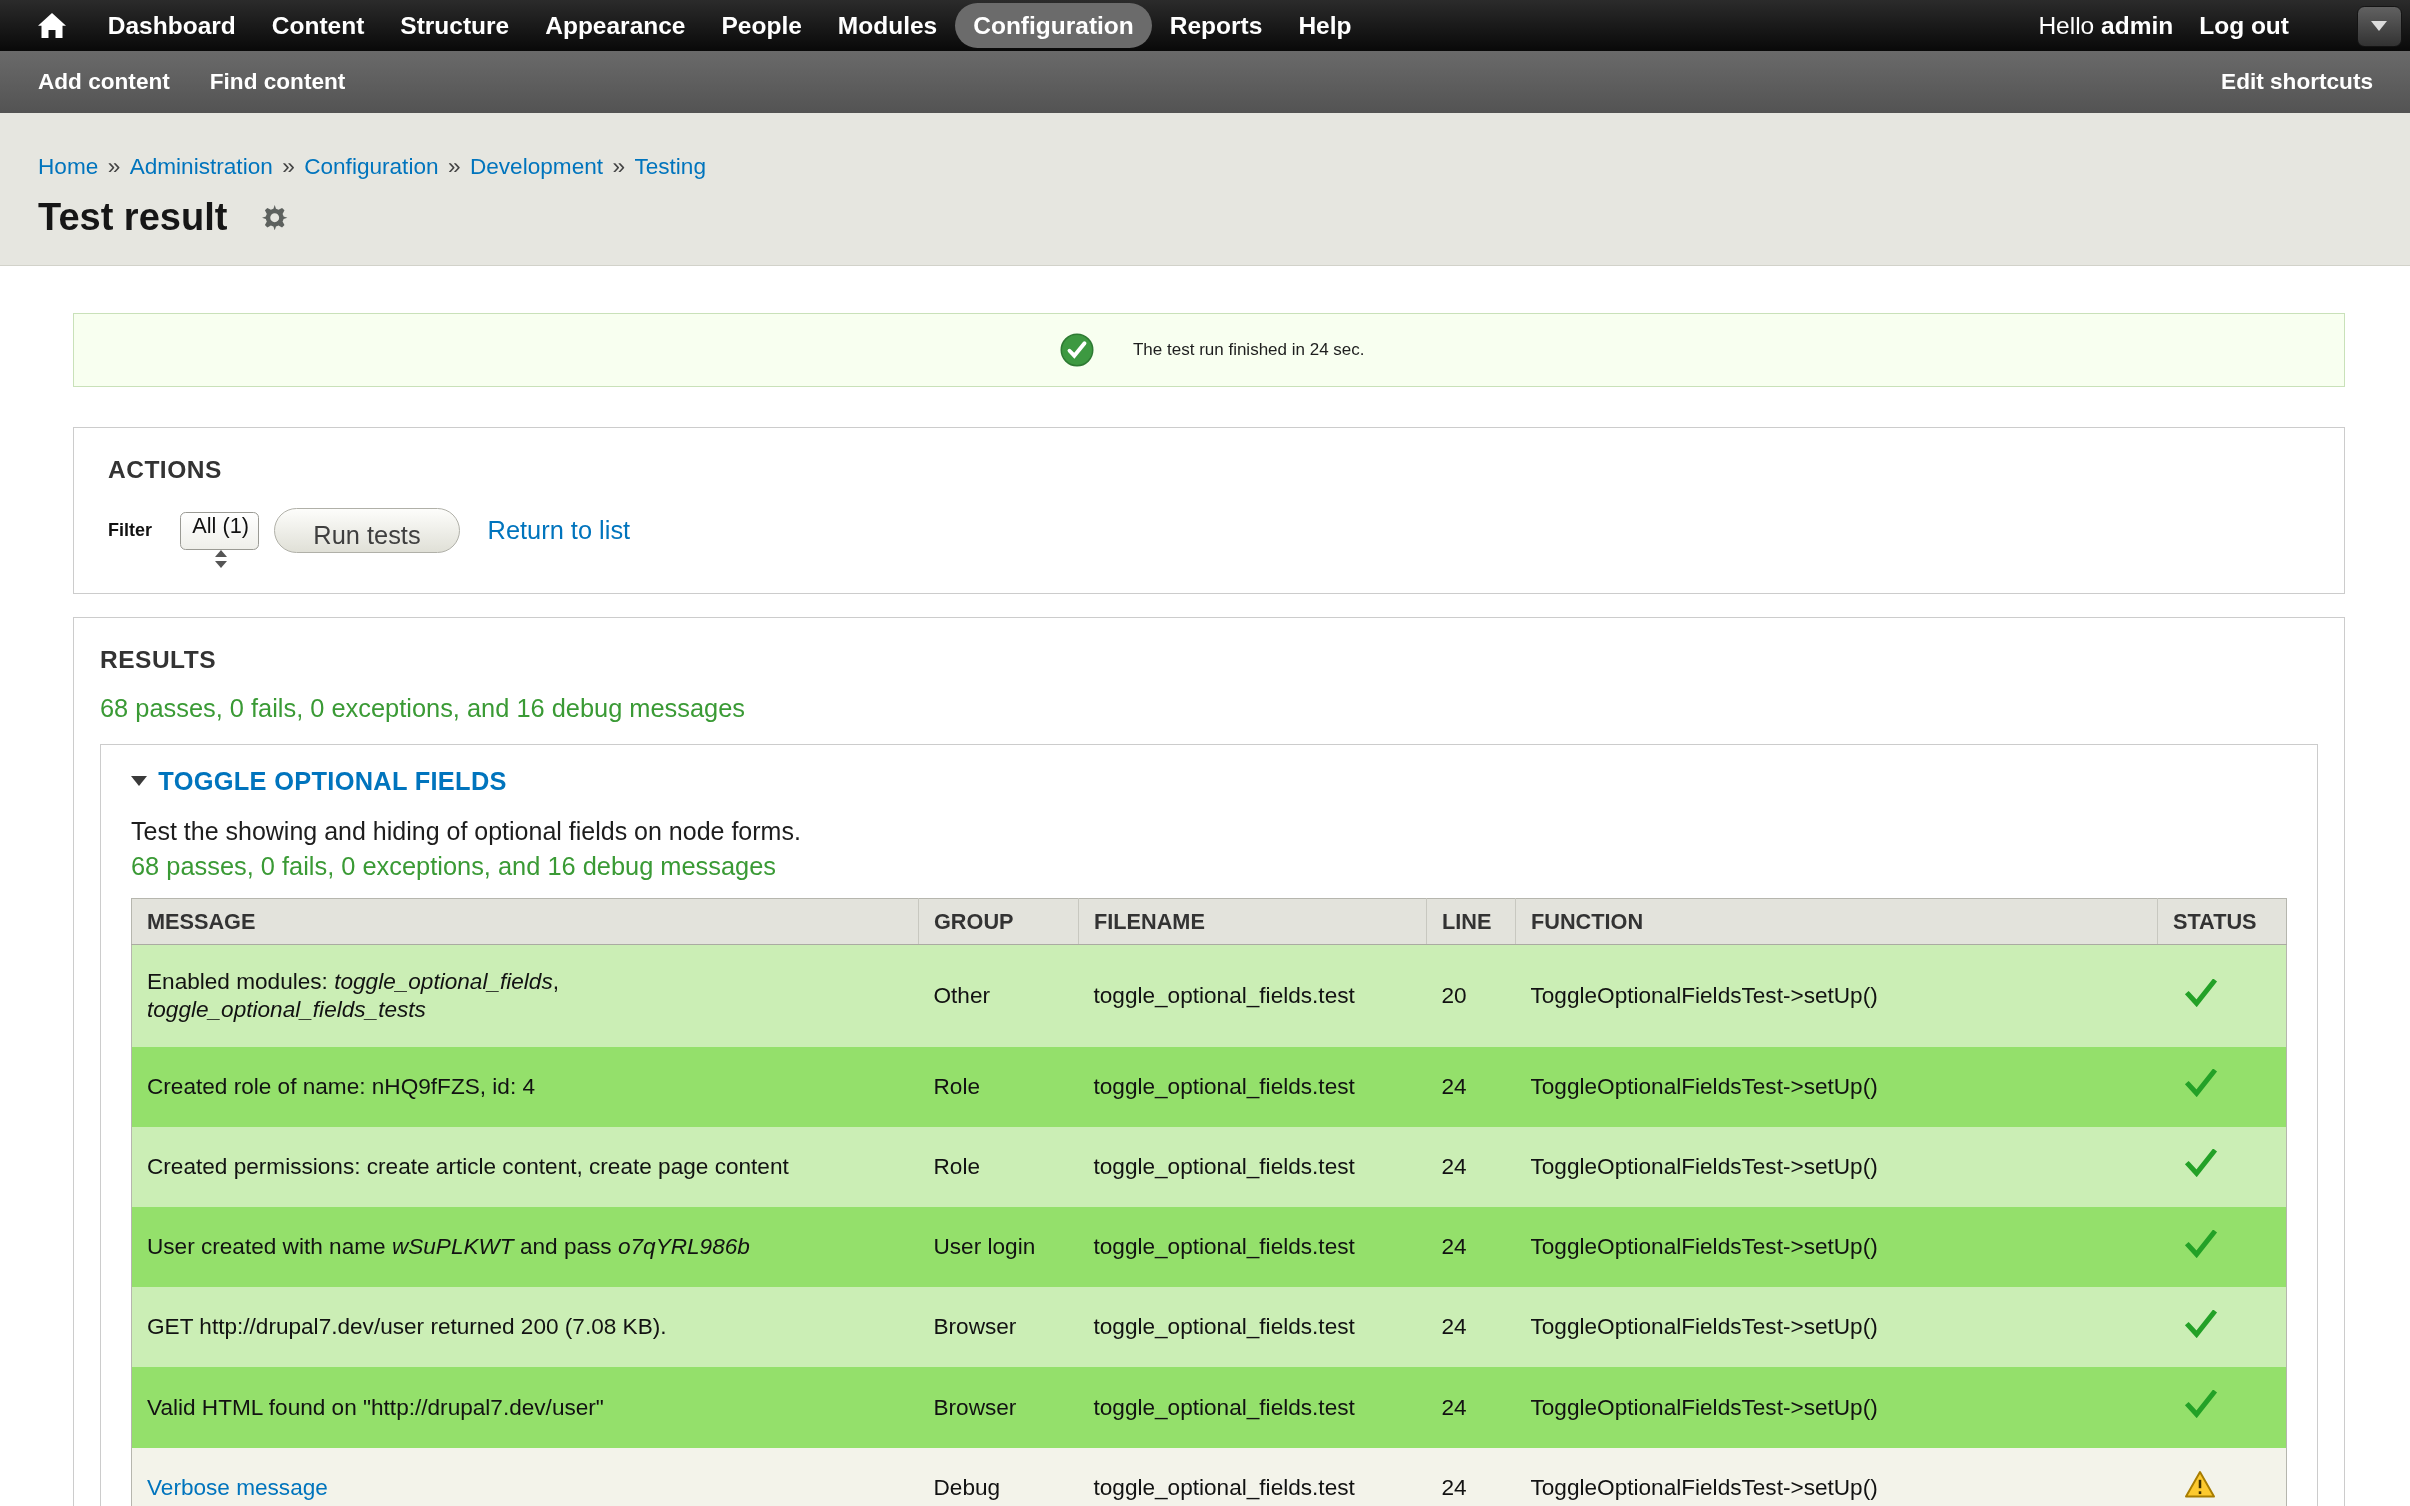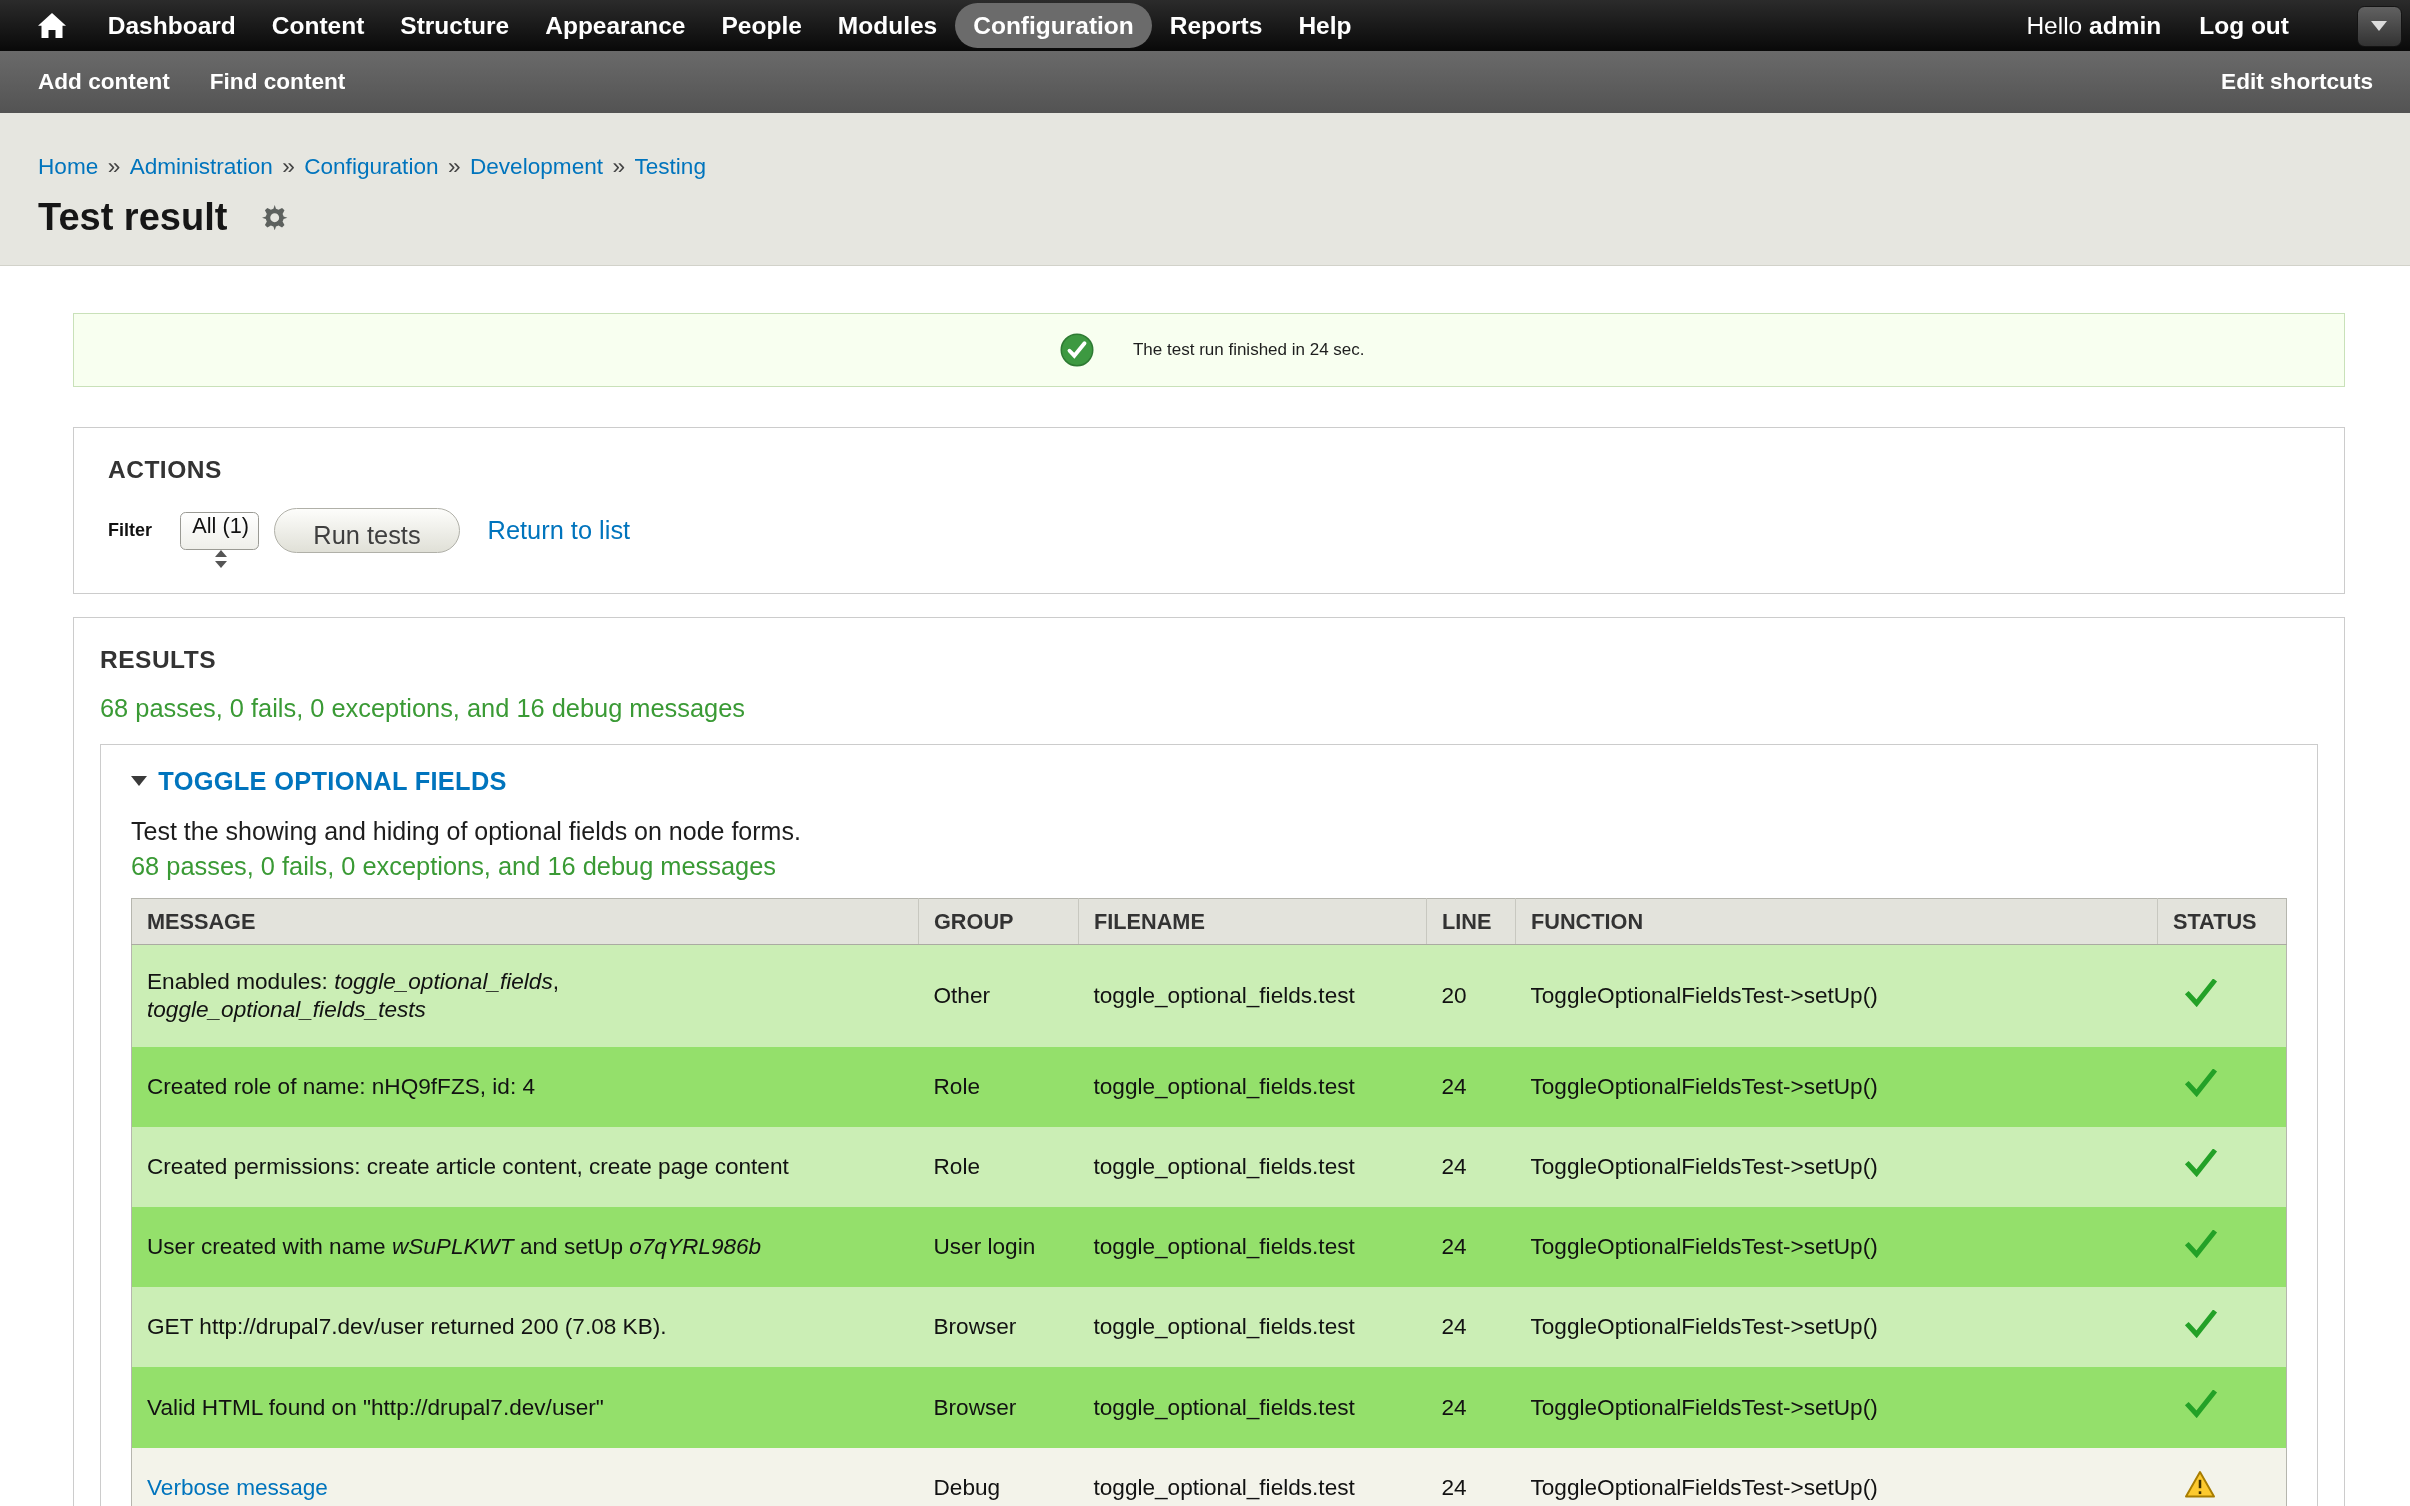--- a/index.html
+++ b/index.html
@@ -17,21 +17,21 @@
     padding: 0 122px 0 24.5px;
   }
   .home-btn { display: flex; align-items: center; padding: 0 13px; cursor: pointer; }
   #toolbar nav { display: flex; align-items: center; margin-left: 11.3px; }
   #toolbar nav a {
     color: #fff; font-size: 24.5px; font-weight: bold; text-decoration: none;
     padding: 8.5px 18px; border-radius: 28px; white-space: nowrap;
   }
   #toolbar nav a.active { background: var(--active-bg); }
   #toolbar .spacer { flex: 1; }
-  .toolbar-right { display: flex; align-items: center; gap: 38px; }
+  .toolbar-right { display: flex; align-items: center; gap: 26px; }
   .toolbar-right .hello { color: #fff; font-size: 24.5px; }
   .toolbar-right .hello b { font-weight: bold; }
   .toolbar-right a { color: #fff; font-size: 24.5px; font-weight: bold; text-decoration: none; }
   #toolbar-toggle {
     position: absolute; top: 5.6px; right: 9.4px; width: 45px; height: 41px;
     background: linear-gradient(#616161, #323232);
     border: 0.9px solid #141414; border-radius: 7.5px;
     display: flex; align-items: center; justify-content: center; cursor: pointer;
   }
   #toolbar-toggle .caret {
@@ -252,21 +252,21 @@
               <td class="message-cell"><span>Created permissions: create article content, create page content</span></td>
               <td>Role</td>
               <td>toggle_optional_fields.test</td>
               <td>24</td>
               <td>ToggleOptionalFieldsTest-&gt;setUp()</td>
               <td class="status-cell"><svg width="34" height="28" viewBox="0 0 22 19">
                   <path d="M2.5 10.5l5.5 6L19.5 2" fill="none" stroke="#23a127" stroke-width="3.4" stroke-linecap="square"></path>
                 </svg></td>
             </tr>
             <tr class="shade-dark">
-              <td class="message-cell"><span>User created with name </span><em>wSuPLKWT</em><span> and setUp </span><em>o7qYRL986b</em></td>
+              <td class="message-cell"><span>User created with name </span><em>wSuPLKWT</em><span> and pass </span><em>o7qYRL986b</em></td>
               <td>User login</td>
               <td>toggle_optional_fields.test</td>
               <td>24</td>
               <td>ToggleOptionalFieldsTest-&gt;setUp()</td>
               <td class="status-cell"><svg width="34" height="28" viewBox="0 0 22 19">
                   <path d="M2.5 10.5l5.5 6L19.5 2" fill="none" stroke="#23a127" stroke-width="3.4" stroke-linecap="square"></path>
                 </svg></td>
             </tr>
             <tr class="shade-light">
               <td class="message-cell"><span>GET http://drupal7.dev/user returned 200 (7.08 KB).</span></td>

